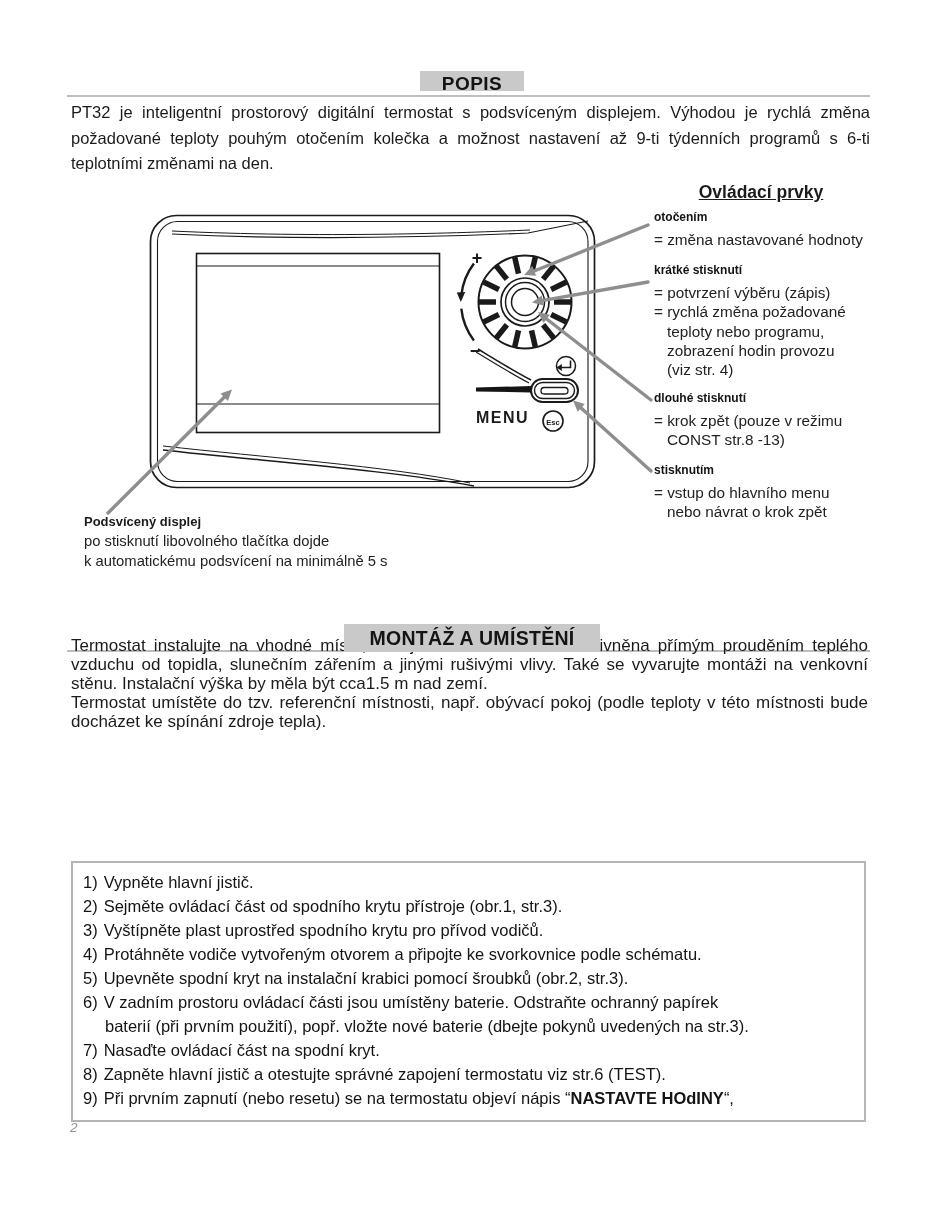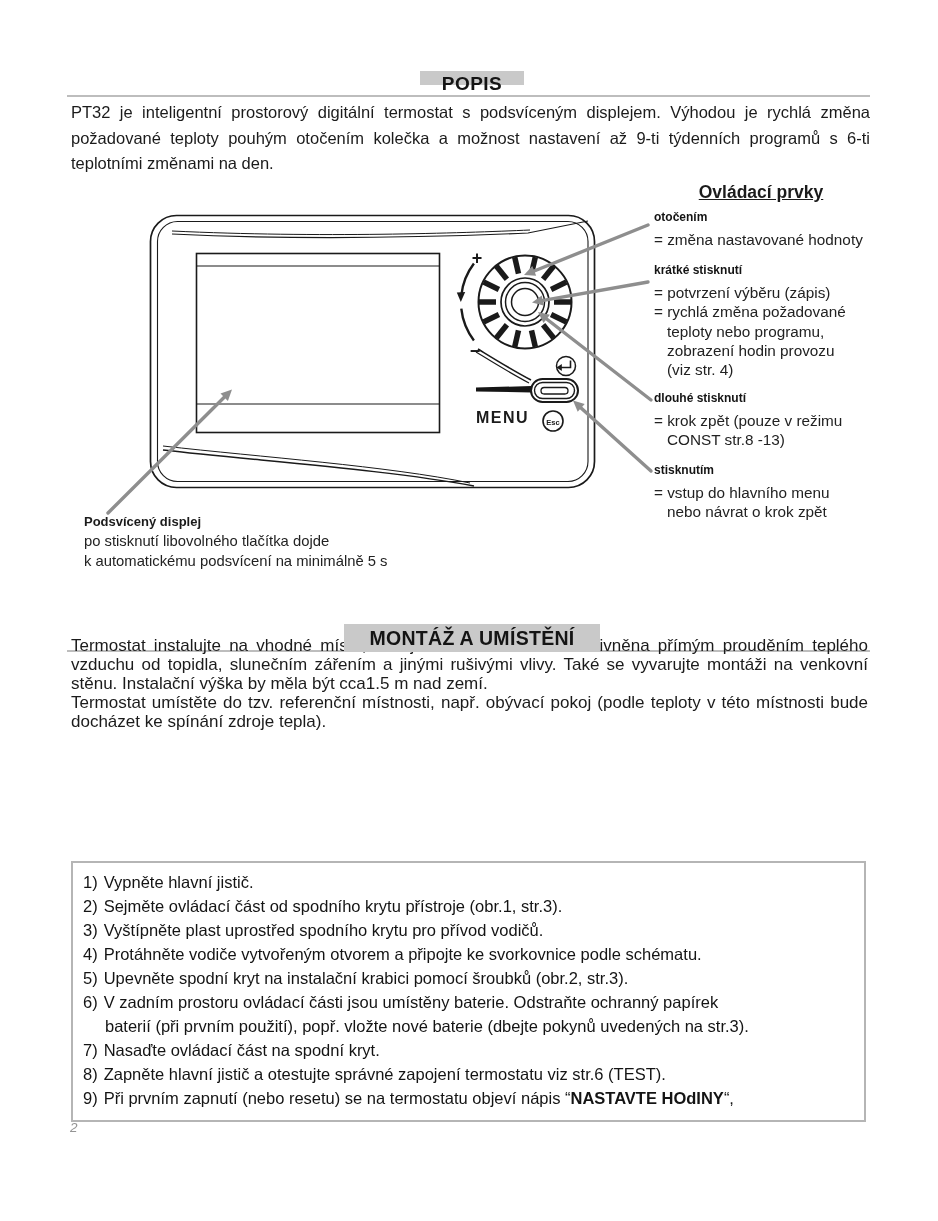--- a/index.html
+++ b/index.html
@@ -4,21 +4,21 @@
 <style>
   html,body{margin:0;padding:0;background:#fff;}
   .page{position:relative;width:938px;height:1221px;background:#ffffff;overflow:hidden;
         font-family:"Liberation Sans","DejaVu Sans",sans-serif;color:#1b1b1b;}
   svg.diagram{position:absolute;left:0;top:0;z-index:1;}
   .rule{position:absolute;left:67px;width:803px;height:2px;background:#bdbdbd;z-index:2;}
   #rule1{top:95px;}
   #rule2{top:650px;}
   .sec-box{position:absolute;background:#c9c9c9;color:#141414;font-weight:bold;
            text-align:center;z-index:3;}
-  #popis-box{left:420px;top:71px;width:104px;height:14px;font-size:19px;line-height:26px;letter-spacing:.5px;}
+  #popis-box{left:420px;top:71px;width:104px;height:20px;font-size:19px;line-height:26px;letter-spacing:.5px;}
   #montaz-box{left:344px;top:624px;width:256px;height:28px;font-size:19.5px;line-height:28px;letter-spacing:.3px;}
   .para{position:absolute;text-align:justify;z-index:2;}
   #popis-para{left:71px;top:100px;width:799px;font-size:16.5px;line-height:25.5px;}
   #montaz-paras{left:71px;top:636px;width:797px;font-size:17px;line-height:19px;}
   #montaz-paras p{margin:0;}
   #warning{left:71px;top:789px;width:797px;text-align:center;font-weight:bold;
            font-size:17px;line-height:27.5px;z-index:2;position:absolute;}
   .steps-box{position:absolute;left:71px;top:861px;width:773px;border:2px solid #b5b5b5;
              padding:7px 8px 10px 10px;font-size:16.5px;line-height:24px;color:#141414;z-index:2;}
   .step .num{margin-right:6px;}

